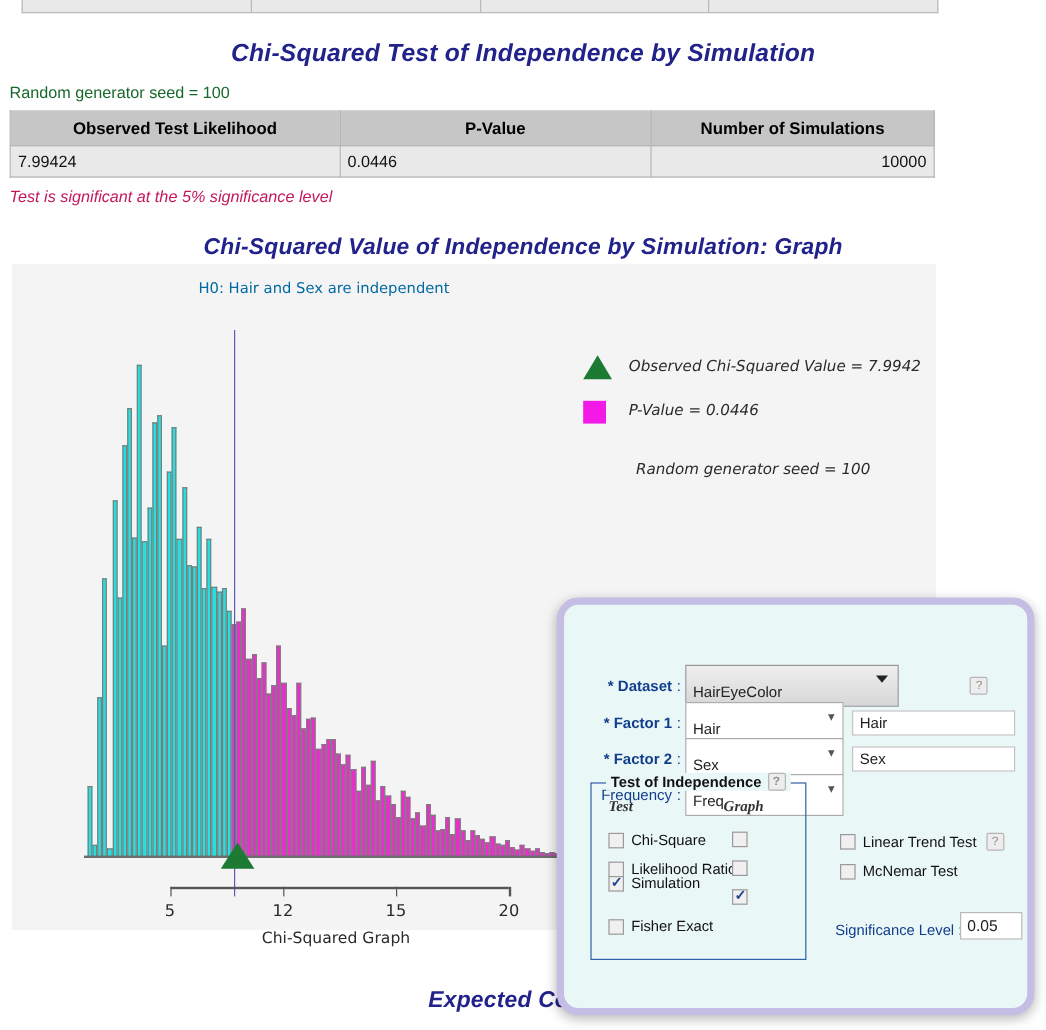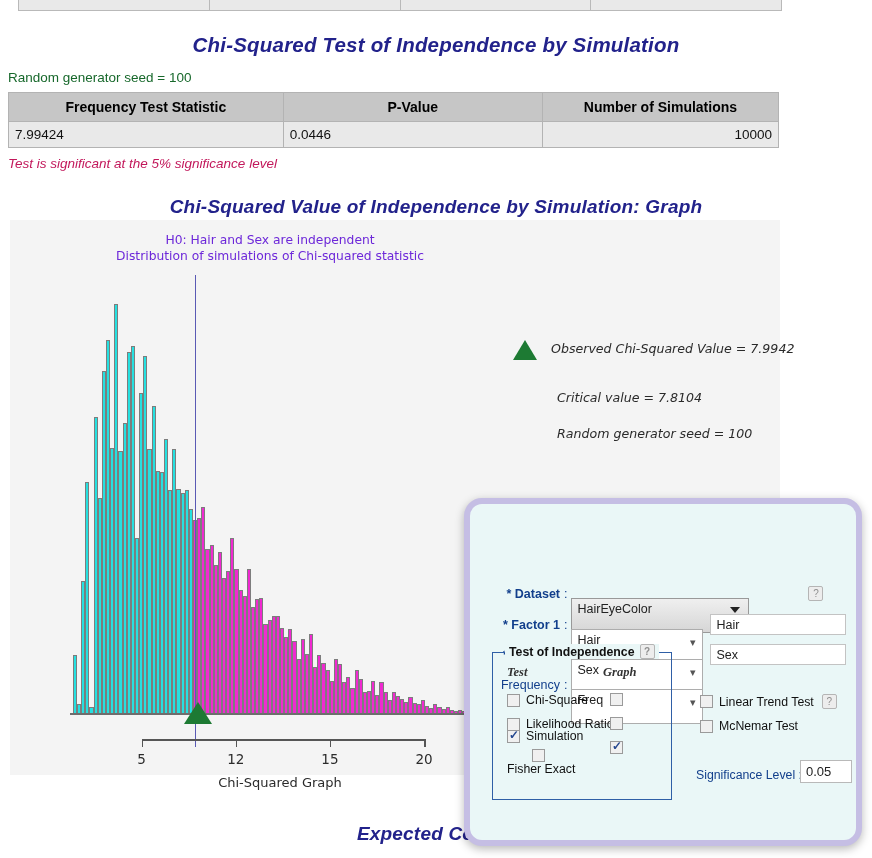--- a/index.html
+++ b/index.html
@@ -59,21 +59,21 @@
   }
 
   
   #graph-panel {
     position: absolute; left: 10px; top: 220px;
     width: 770px; height: 555px;
     background: #f4f4f4;
   }
   .gp-subtitle {
     position: absolute; top: 12px; left: 0; width: 520px;
-    text-align: center; color: #6d28d9; font-size: 12.3px; line-height: 16px;
+    text-align: center; color: #0369a1; font-size: 12.3px; line-height: 16px;
     font-family: "DejaVu Sans", sans-serif;
   }
 
   
   #plot {
     position: absolute; left: 60px; top: 60px;
     width: 420px; height: 435px;
   }
   #bars { position: absolute; left: 0; bottom: 0; width: 420px; height: 425px; }
   .bar {
@@ -113,21 +113,21 @@
     position: absolute; top: 12px; transform: translateX(-50%);
     font-size: 13.5px; color: #2b2b2b; font-family: "DejaVu Sans", sans-serif;
   }
   #xlabel {
     position: absolute; left: 60px; top: 555px; width: 420px;
     text-align: center; font-size: 13px; color: #2b2b2b;
     font-family: "DejaVu Sans", sans-serif;
   }
 
   
-  #legend { position: absolute; left: 495px; top: 75px; width: 270px; margin-top: 44px; }
+  #legend { position: absolute; left: 468px; top: 75px; width: 270px; }
   .lg-row { position: relative; height: 37px; }
   .lg-sym { position: absolute; left: 0; top: 0; width: 46px; height: 22px; }
   .lg-txt {
     position: absolute; left: 46px; top: 2px;
     font-style: italic; font-size: 12.6px; color: #2a2a2a;
     font-family: "DejaVu Sans", sans-serif; white-space: nowrap;
   }
   .sym-tri {
     position: absolute; left: 8px; top: 1px; width: 0; height: 0;
     border-left: 12px solid transparent; border-right: 12px solid transparent;
@@ -172,22 +172,22 @@
     position: absolute; display: flex; align-items: center; left: 16px;
     font-size: 12.5px;
   }
   .flabel { color: #123f8c; font-weight: bold; width: 74px; text-align: right; }
   .flabel.normal { font-weight: normal; }
   .fcolon { color: #123f8c; padding: 0 4px; }
 
   .sel {
     box-sizing: border-box; height: 35px; position: relative;
     border: 1px solid #adadad; background: #fff;
-    font-size: 12.5px; color: #222; padding: 2px 20px 0 5px;
-    line-height: 17px; white-space: nowrap; overflow: hidden; margin-top: 44px;
+    font-size: 12.5px; color: #222; padding: 14px 20px 0 5px;
+    line-height: 17px; white-space: nowrap; overflow: hidden;
   }
   .sel.gray { background: linear-gradient(#efefef,#d6d6d6); border-color: #999; }
   .sel .arrow-solid {
     position: absolute; right: 8px; top: 8px; width: 0; height: 0;
     border-left: 5px solid transparent; border-right: 5px solid transparent;
     border-top: 6px solid #222;
   }
   .sel .chev {
     position: absolute; right: 7px; top: 4px;
     font-size: 11px; color: #555;
@@ -255,21 +255,21 @@
     <div class="cell"></div>
   </div>
 
   <div class="sec-title" id="title-main">Chi-Squared Test of Independence by Simulation</div>
 
   <div class="seed-line">Random generator seed = 100</div>
 
   <table class="res-table">
     <thead>
       <tr>
-        <th style="width:34.5%">Frequency Test Statistic</th>
+        <th style="width:34.5%">Observed Test Likelihood</th>
         <th style="width:32.5%">P-Value</th>
         <th>Number of Simulations</th>
       </tr>
     </thead>
     <tbody>
       <tr>
         <td>7.99424</td>
         <td>0.0446</td>
         <td class="num-right">10000</td>
       </tr>
@@ -277,21 +277,20 @@
   </table>
 
   <div class="signif-note">Test is significant at the 5% significance level</div>
 
   <div class="sec-title" id="title-graph">Chi-Squared Value of Independence by Simulation: Graph</div>
 
   <div id="graph-panel">
 
     <div class="gp-subtitle">
       <div>H0: Hair and Sex are independent</div>
-      <div>Distribution of simulations of Chi-squared statistic</div>
     </div>
 
     <div id="plot">
       <div id="bars">
           <div class="bar cyan" style="left: 2.83px; width: 4.14px; height: 59.68px;"></div>
           <div class="bar cyan" style="left: 6.97px; width: 4.14px; height: 10.85px;"></div>
           <div class="bar cyan" style="left: 11.11px; width: 4.14px; height: 133.83px;"></div>
           <div class="bar cyan" style="left: 15.26px; width: 4.14px; height: 233.3px;"></div>
           <div class="bar cyan" style="left: 19.4px; width: 4.14px; height: 8.14px;"></div>
           <div class="bar cyan" style="left: 23.54px; width: 4.14px; height: 298.4px;"></div>
@@ -408,22 +407,27 @@
       </div>
     <div id="xlabel">Chi-Squared Graph</div>
 
     <div id="legend">
       <div class="lg-row">
         <span class="lg-sym">
           <span class="sym-tri"></span>
         </span>
         <span class="lg-txt">Observed Chi-Squared Value = 7.9942</span>
       </div>
+      <div class="lg-row">
+        <span class="lg-sym">
+          <span class="sym-sq"></span>
+        </span>
+        <span class="lg-txt">P-Value = 0.0446</span>
+      </div>
       <div style="height:14px"></div>
-      <div class="lg-note"> Critical value = 7.8104</div>
       <div class="lg-note">Random generator seed = 100</div>
     </div>
   </div>
 
   <div class="sec-title" id="title-expected">Expected Counts</div>
 
   <div id="dialog">
 
 
     <div class="frow" style="top:50px;">
@@ -490,21 +494,21 @@
       </div>
 
       <div class="cbrow" style="left:14px; top:76px;">
         <span class="cbox checked"></span>
         <span>Simulation</span>
       </div>
       <div class="cbrow" style="left:117px; top:88px;">
         <span class="cbox checked lone"></span>
       </div>
 
-      <div class="cbrow" style="left:14px; top:96px;flex-direction:column;">
+      <div class="cbrow" style="left:14px; top:112px;">
         <span class="cbox"></span>
         <span>Fisher Exact</span>
       </div>
     </div>
 
     <div class="cbrow" style="left:230px; top:190px;">
       <span class="cbox"></span>
       <span>Linear Trend Test</span>
       <span class="helpbtn" style="margin-left:8px">?</span>
     </div>

